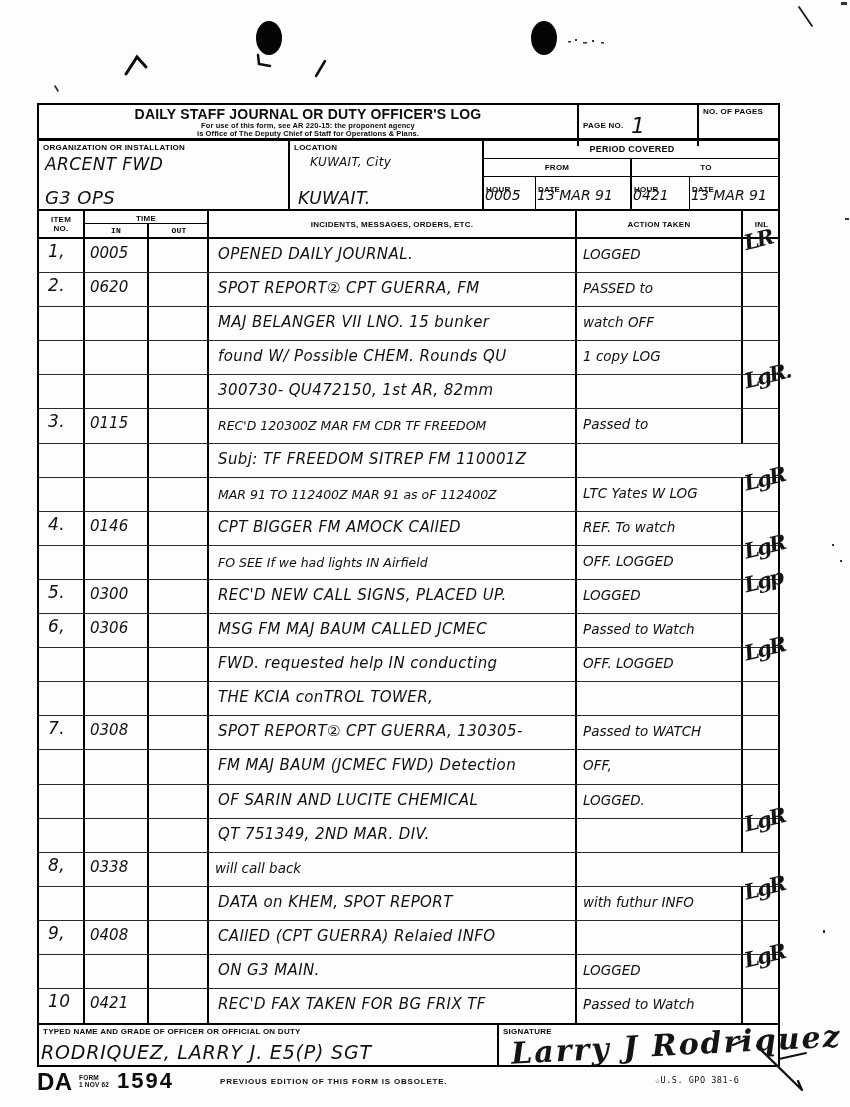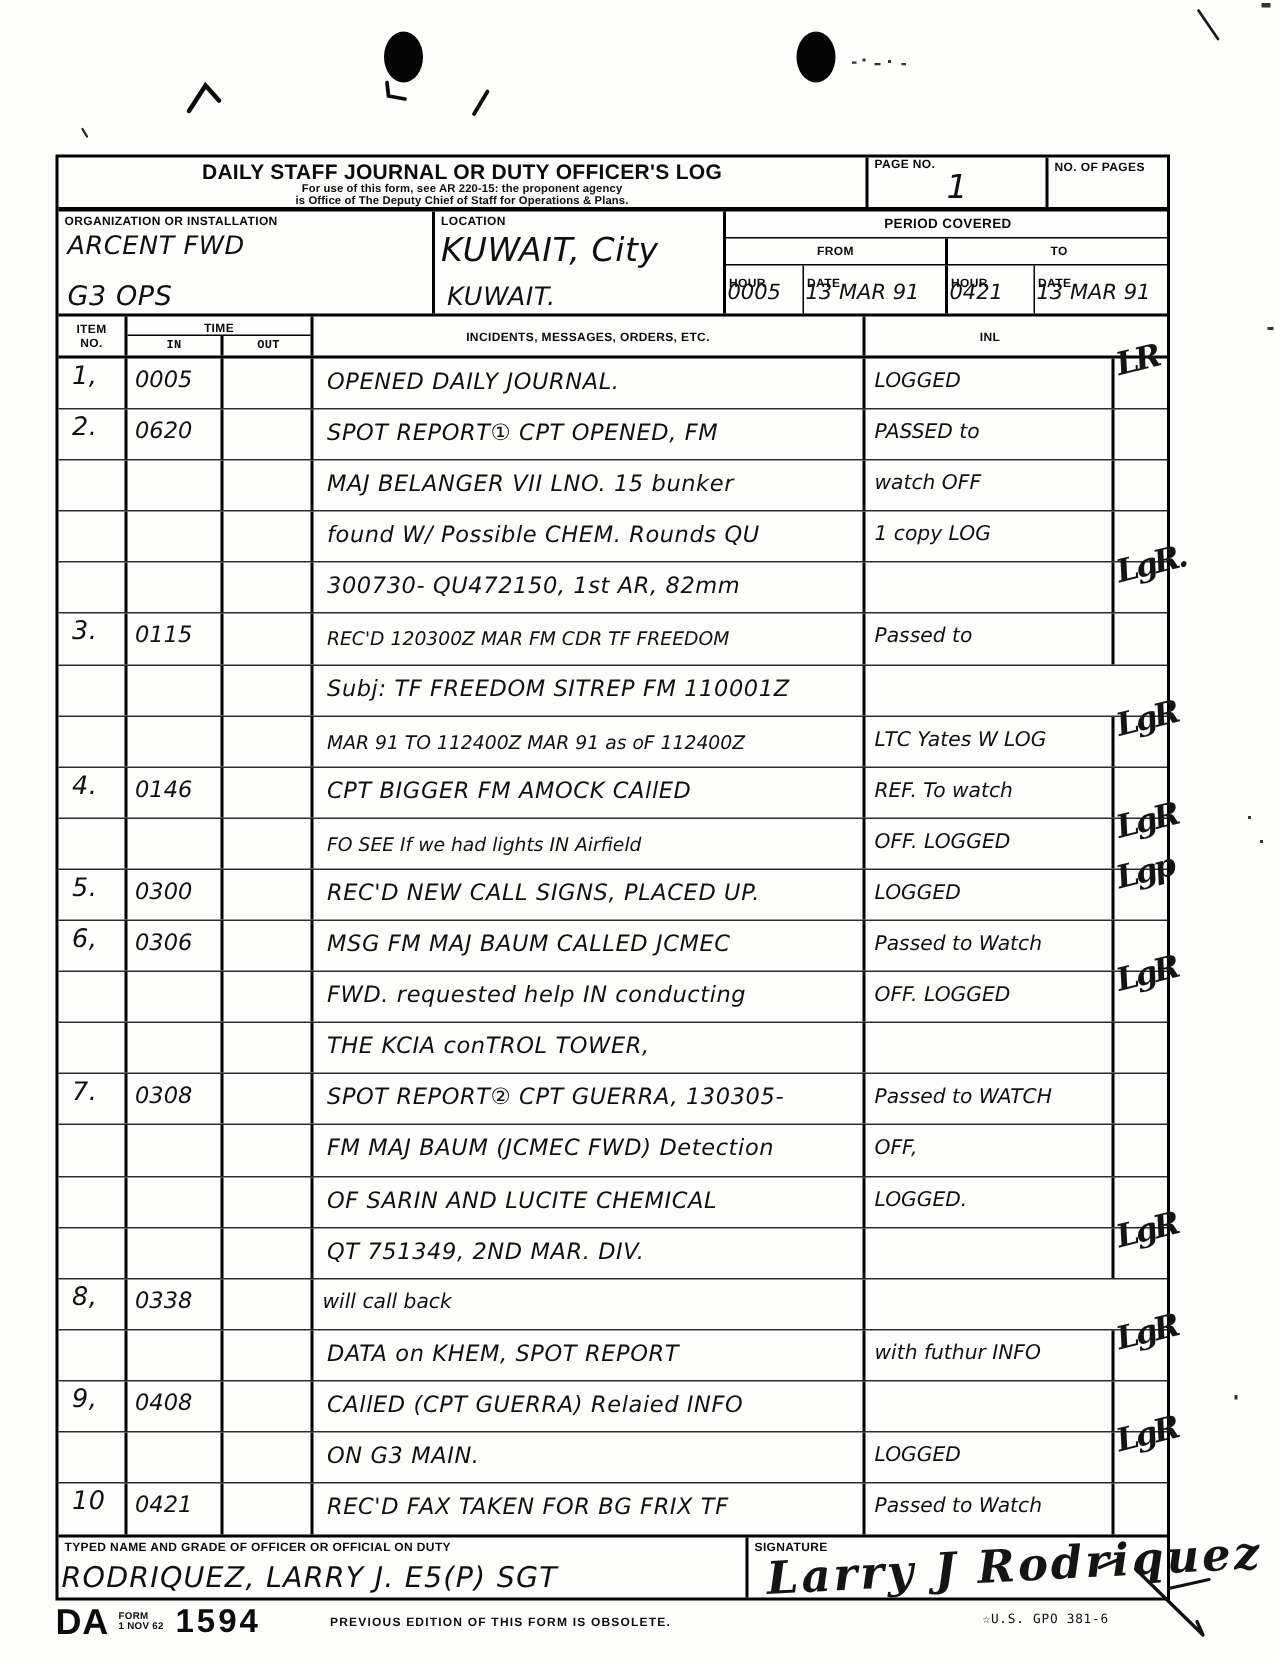--- a/index.html
+++ b/index.html
@@ -45,30 +45,30 @@
     width: 743px;
     border: 2px solid #000;
     background: transparent;
   }
 
   
   .hrow1 { display: grid; grid-template-columns: 540px 120px 81px; height: 36px; border-bottom: 3px solid #000; }
   .title-cell { border-right: 2px solid #000; text-align: center; padding-top: 2px; }
   .form-title { font-weight: bold; font-size: 14px; letter-spacing: 0.2px; line-height: 15px; }
   .form-sub { font-weight: bold; font-size: 7.5px; line-height: 8px; letter-spacing: 0.1px; }
-  .pageno-cell { border-right: 2px solid #000; position: relative; padding: 0 4px; }
+  .pageno-cell { border-right: 2px solid #000; position: relative; padding: 16px 4px; }
   .pages-cell { position: relative; padding: 2px 4px; }
   .pageno-val { position: absolute; left: 52px; top: 8px; font-size: 22px; }
 
   
   .hrow2 { display: grid; grid-template-columns: 251px 194px 296px; height: 70px; border-bottom: 2px solid #000; }
   .org-cell, .loc-cell { border-right: 2px solid #000; position: relative; padding: 2px 4px; }
   .org-l1 { position: absolute; left: 6px; top: 13px; font-size: 17px; }
   .org-l2 { position: absolute; left: 6px; top: 46px; font-size: 18px; }
-  .loc-l1 { position: absolute; left: 4px; top: 14px; font-size: 22px; }
+  .loc-l1 { position: absolute; left: 20px; top: 14px; font-size: 12px; }
   .loc-l2 { position: absolute; left: 8px; top: 47px; font-size: 17px; }
   .period-cell { display: flex; flex-direction: column; }
   .period-title { height: 18px; text-align: center; padding-top: 4px; border-bottom: 1px solid #000; }
   .fromto { display: grid; grid-template-columns: 148px 148px; height: 18px; border-bottom: 1px solid #000; }
   .fromto > div { text-align: center; padding-top: 4px; }
   .ft-from { border-right: 2px solid #000; }
   .hourdate { display: grid; grid-template-columns: 52px 96px 58px 90px; flex: 1; }
   .hd-cell { position: relative; border-right: 1px solid #000; padding: 1px 2px; }
   .hd-cell:nth-child(2) { border-right: 2px solid #000; }
   .hd-cell:last-child { border-right: none; }
@@ -191,39 +191,40 @@
       <div class="lbl">NO.</div>
     </div>
     <div class="cc time-h">
       <div class="t-top lbl">TIME</div>
       <div class="t-bot">
         <span class="lbl">IN</span>
         <span class="lbl">OUT</span>
       </div>
     </div>
     <div class="cc mid-h lbl">INCIDENTS, MESSAGES, ORDERS, ETC.</div>
+    <div class="cc mid-h lbl">ACTION TAKEN</div>
     <div class="cc mid-h lbl">INL</div>
   </div>
 
   <div id="log-rows">
       <div class="brow">
         <div class="c-item hand">1,</div>
         <div class="c-in hand">0005</div>
         <div class="c-out"></div>
         <div class="c-text hand">OPENED DAILY JOURNAL.</div>
         <div class="c-act hand">LOGGED</div>
         <div class="c-inl">
           <span class="script">LR</span>
         </div>
       </div>
       <div class="brow">
         <div class="c-item hand">2.</div>
         <div class="c-in hand">0620</div>
         <div class="c-out"></div>
-        <div class="c-text hand">SPOT REPORT① CPT OPENED, FM</div>
+        <div class="c-text hand">SPOT REPORT② CPT GUERRA, FM</div>
         <div class="c-act hand">PASSED to</div>
         <div class="c-inl"></div>
       </div>
       <div class="brow">
         <div class="c-item hand"></div>
         <div class="c-in hand"></div>
         <div class="c-out"></div>
         <div class="c-text hand">MAJ BELANGER VII LNO. 15 bunker</div>
         <div class="c-act hand">watch OFF</div>
         <div class="c-inl"></div>

